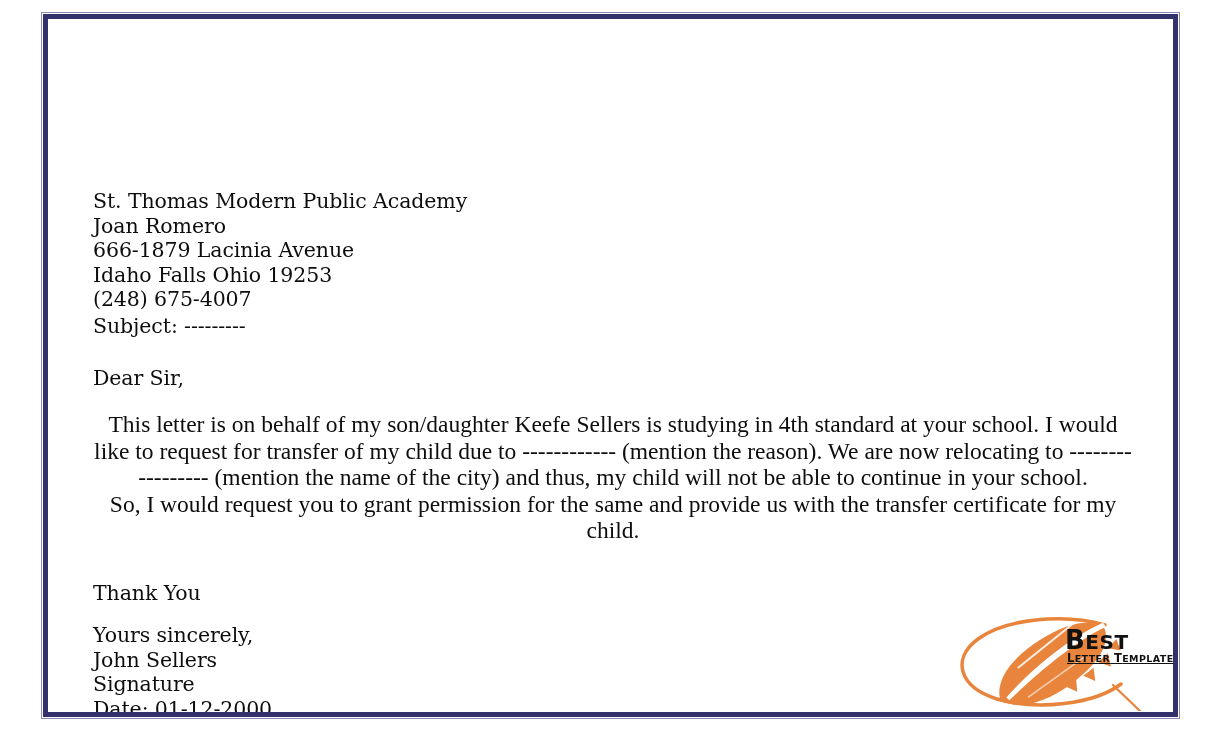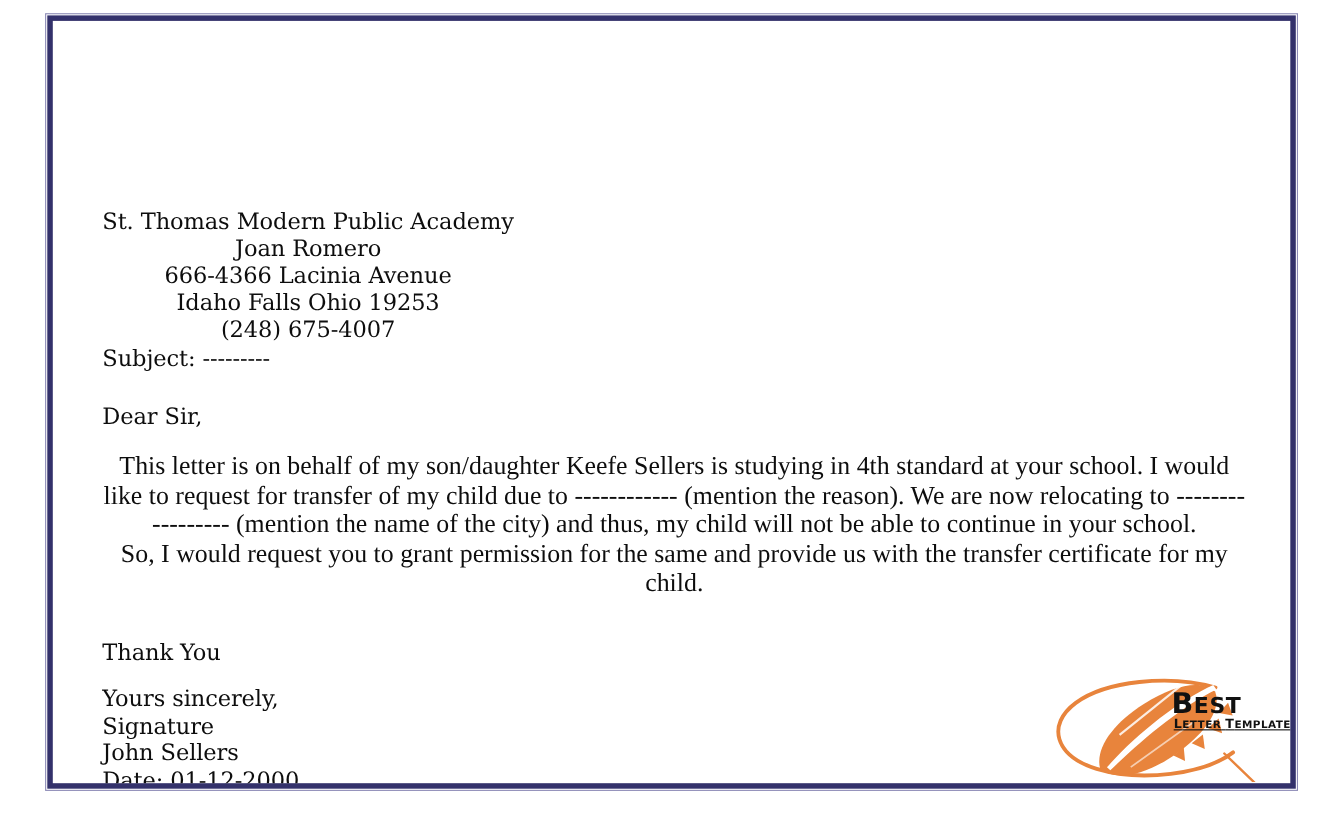--- a/index.html
+++ b/index.html
@@ -89,21 +89,21 @@
   
   .times {
     font-family: "Liberation Serif", "DejaVu Serif", serif;
     font-size: 23.5px;
     line-height: 26.5px;
     color: #0d0d0d;
   }
 
   .block { position: absolute; left: 45px; }
 
-  #address-block { top: 170px; text-align: center; }
+  #address-block { top: 170px; }
   #address-block .line { white-space: nowrap; }
 
   #subject-line { top: 295px; white-space: nowrap; }
   #salutation    { top: 347px; white-space: nowrap; }
 
   #body-block {
     top: 392px;
     width: 1040px;
     text-align: center;
   }
@@ -159,40 +159,40 @@
   <div id="frame-outer"></div>
   <div id="frame-inner"></div>
   <div id="frame-hairline"></div>
 
   <div id="content">
 
 
     <div class="block bookman" id="address-block">
       <div class="line">St. Thomas Modern Public Academy</div>
       <div class="line">Joan Romero</div>
-      <div class="line">666-4366 Lacinia Avenue</div>
+      <div class="line">666-1879 Lacinia Avenue</div>
       <div class="line">Idaho Falls Ohio 19253</div>
       <div class="line">(248) 675-4007</div>
     </div>
 
     <div class="block bookman" id="subject-line">Subject: ---------</div>
 
     <div class="block bookman" id="salutation">Dear Sir,</div>
 
     <div class="block times" id="body-block">
       <p>This letter is on behalf of my son/daughter Keefe Sellers is studying in 4th standard at your school. I would like to request for transfer of my child due to ------------ (mention the reason). We are now relocating to ----------------- (mention the name of the city) and thus, my child will not be able to continue in your school.</p>
       <p>So, I would request you to grant permission for the same and provide us with the transfer certificate for my child.</p>
     </div>
 
     <div class="block bookman" id="thanks-line">Thank You</div>
 
     <div class="block bookman" id="closing-block">
       <div class="line">Yours sincerely,</div>
+      <div class="line">John Sellers</div>
       <div class="line">Signature</div>
-      <div class="line">John Sellers</div>
       <div class="line">Date: 01-12-2000</div>
     </div>
 
     <div id="logo">
       <svg width="220" height="100" viewBox="0 0 220 100">
 
         <path d="M 160 14
                  C 118 2, 60 8, 33 28
                  C 6 48, 14 76, 52 88
                  C 92 100, 150 93, 176 73" fill="none" stroke="#E8843C" stroke-width="3.5" stroke-linecap="round"></path>

